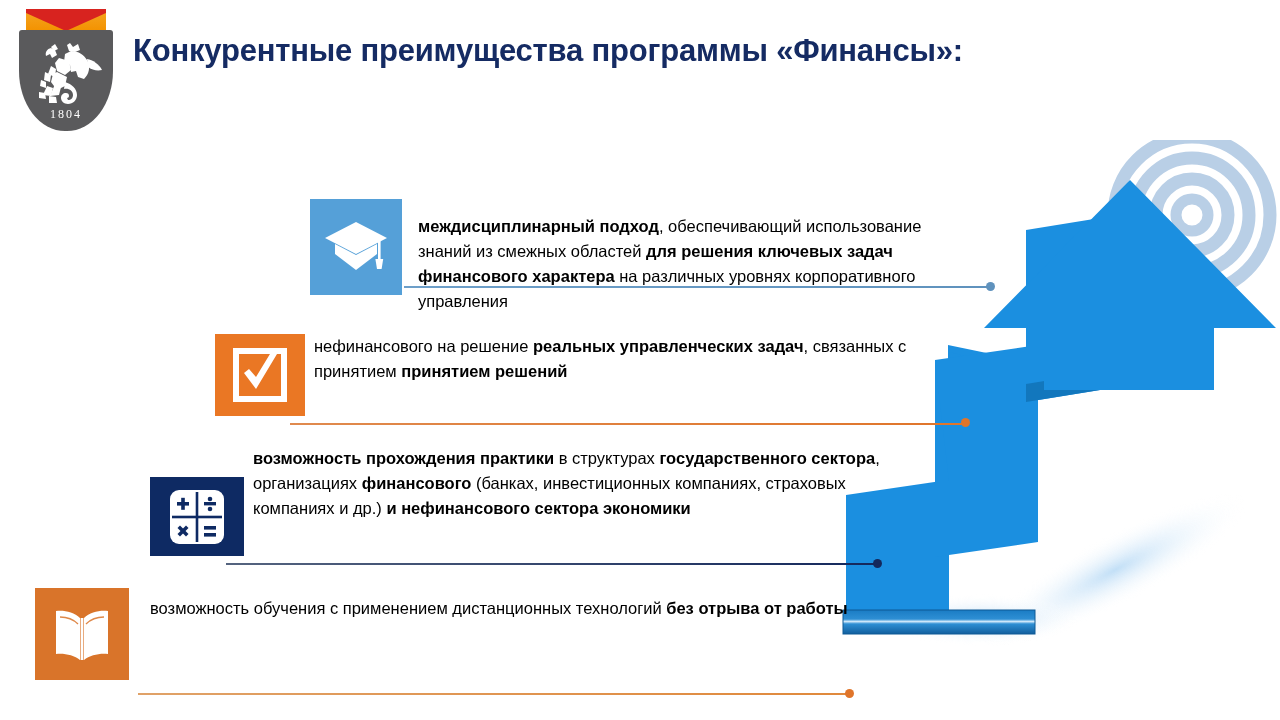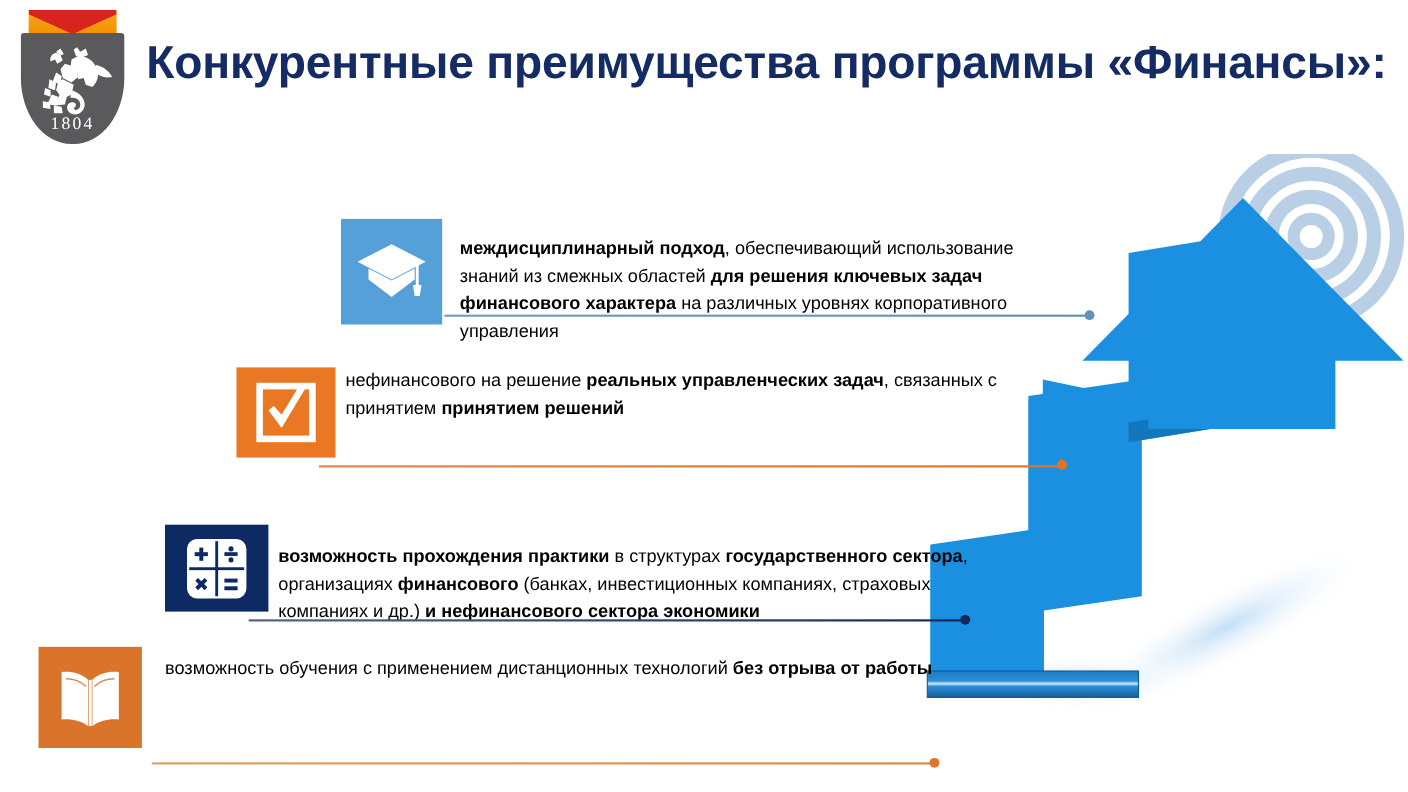--- a/index.html
+++ b/index.html
@@ -60,32 +60,32 @@
     width: 78px;
     height: 72px;
   }
   .logo-year {
     position: absolute;
     left: 0;
     right: 0;
     bottom: 9px;
     text-align: center;
     color: #ffffff;
-    font-size: 16px;
+    font-size: 12px;
     letter-spacing: 2px;
     font-family: "Liberation Serif", serif;
   }
 
   
   .slide-title {
     position: absolute;
     left: 133px;
     top: 33px;
     width: 1060px;
-    font-size: 42px;
+    font-size: 31px;
     font-weight: bold;
     color: #152b63;
     letter-spacing: -0.2px;
     white-space: nowrap;
   }
 
   
   .arrow-graphic {
     position: absolute;
     left: 830px;
@@ -129,21 +129,21 @@
   #item1-dot  { left: 986px; top: 282px; background: #5f92bd; }
 
   
   #item2-icon { left: 215px; top: 334px; width: 90px; height: 82px; background: #ea7724; }
   #item2-text { left: 314px; top: 334px; width: 640px; }
   #item2-line { left: 290px; top: 423px; width: 676px; background: linear-gradient(90deg,#e08a4e,#e0752a); height: 1.6px; }
   #item2-dot  { left: 961px; top: 418px; background: #e0752a; }
 
   
   #item3-icon { left: 150px; top: 477px; width: 94px; height: 79px; background: #0e2a63; }
-  #item3-text { left: 253px; top: 446px; width: 640px; margin-top: 48px; }
+  #item3-text { left: 253px; top: 446px; width: 640px; }
   #item3-line { left: 226px; top: 563px; width: 652px; background: linear-gradient(90deg,#55647f,#14285c); height: 1.6px; }
   #item3-dot  { left: 873px; top: 559px; background: #14285c; }
 
   
   #item4-icon { left: 35px; top: 588px; width: 94px; height: 92px; background: #d9742a; }
   #item4-text { left: 150px; top: 596px; width: 700px; }
   #item4-line { left: 138px; top: 693px; width: 710px; background: linear-gradient(90deg,#e0a268,#e0893c); height: 1.6px; }
   #item4-dot  { left: 845px; top: 689px; background: #e0752a; }
 </style>
 </head>

